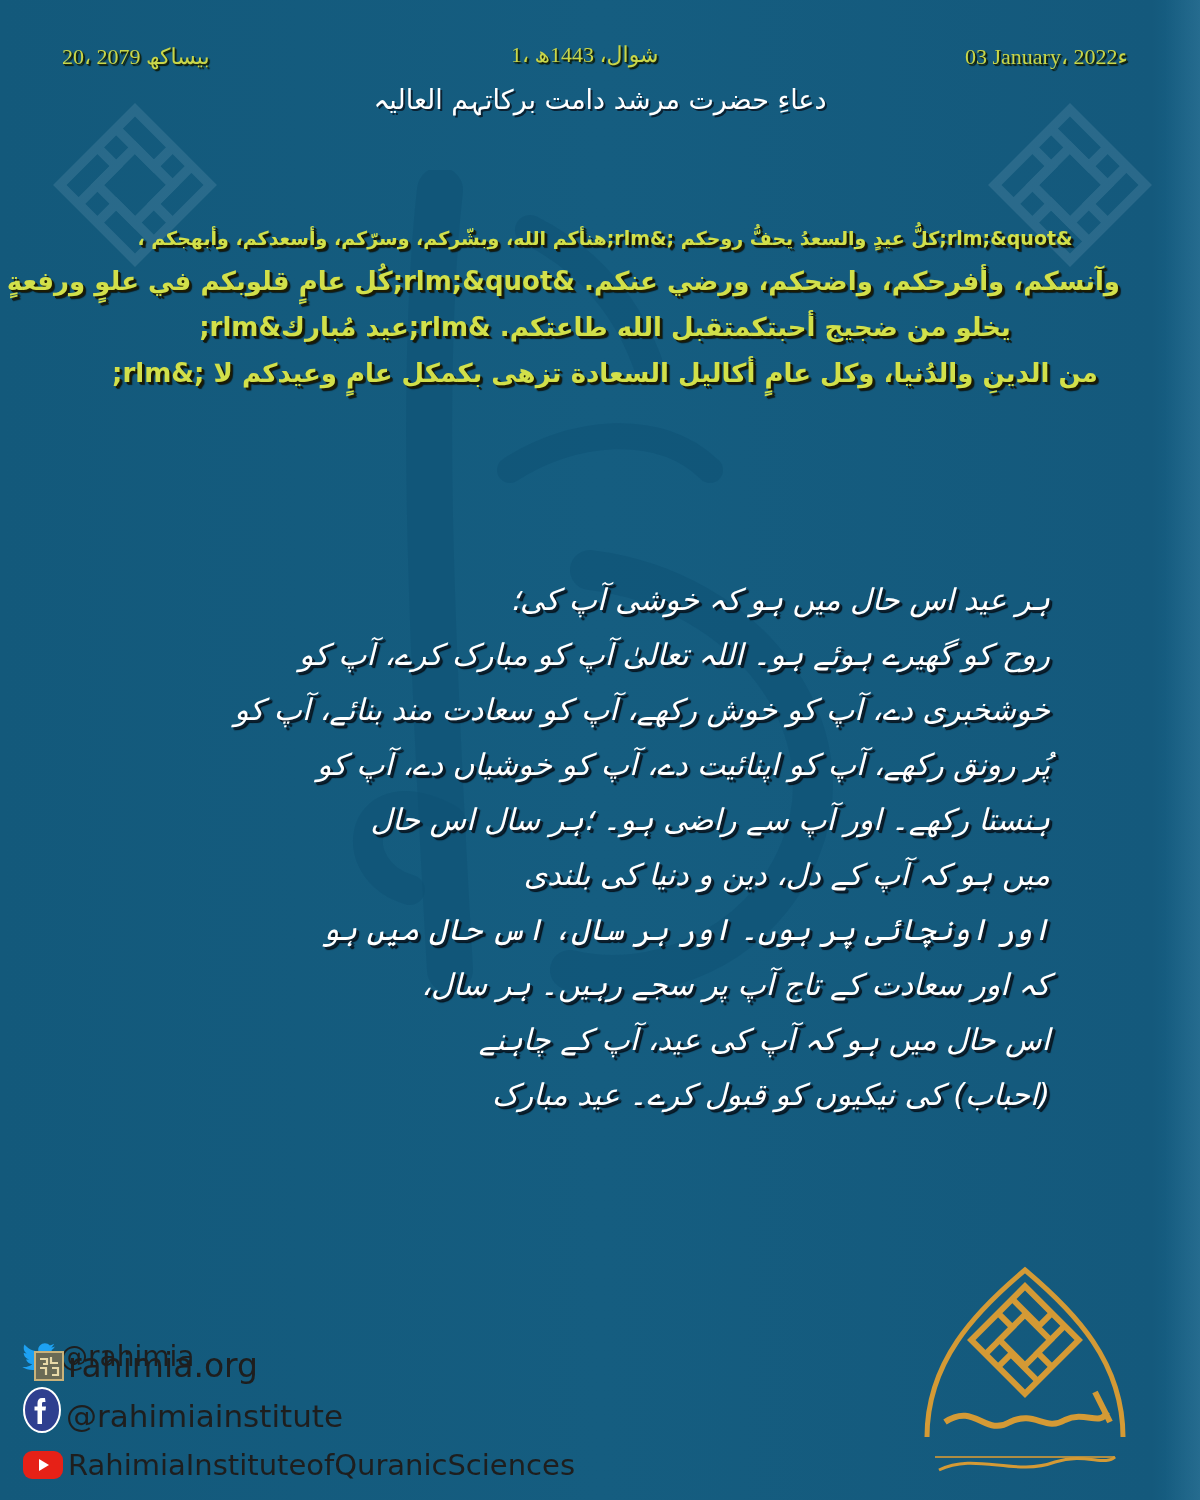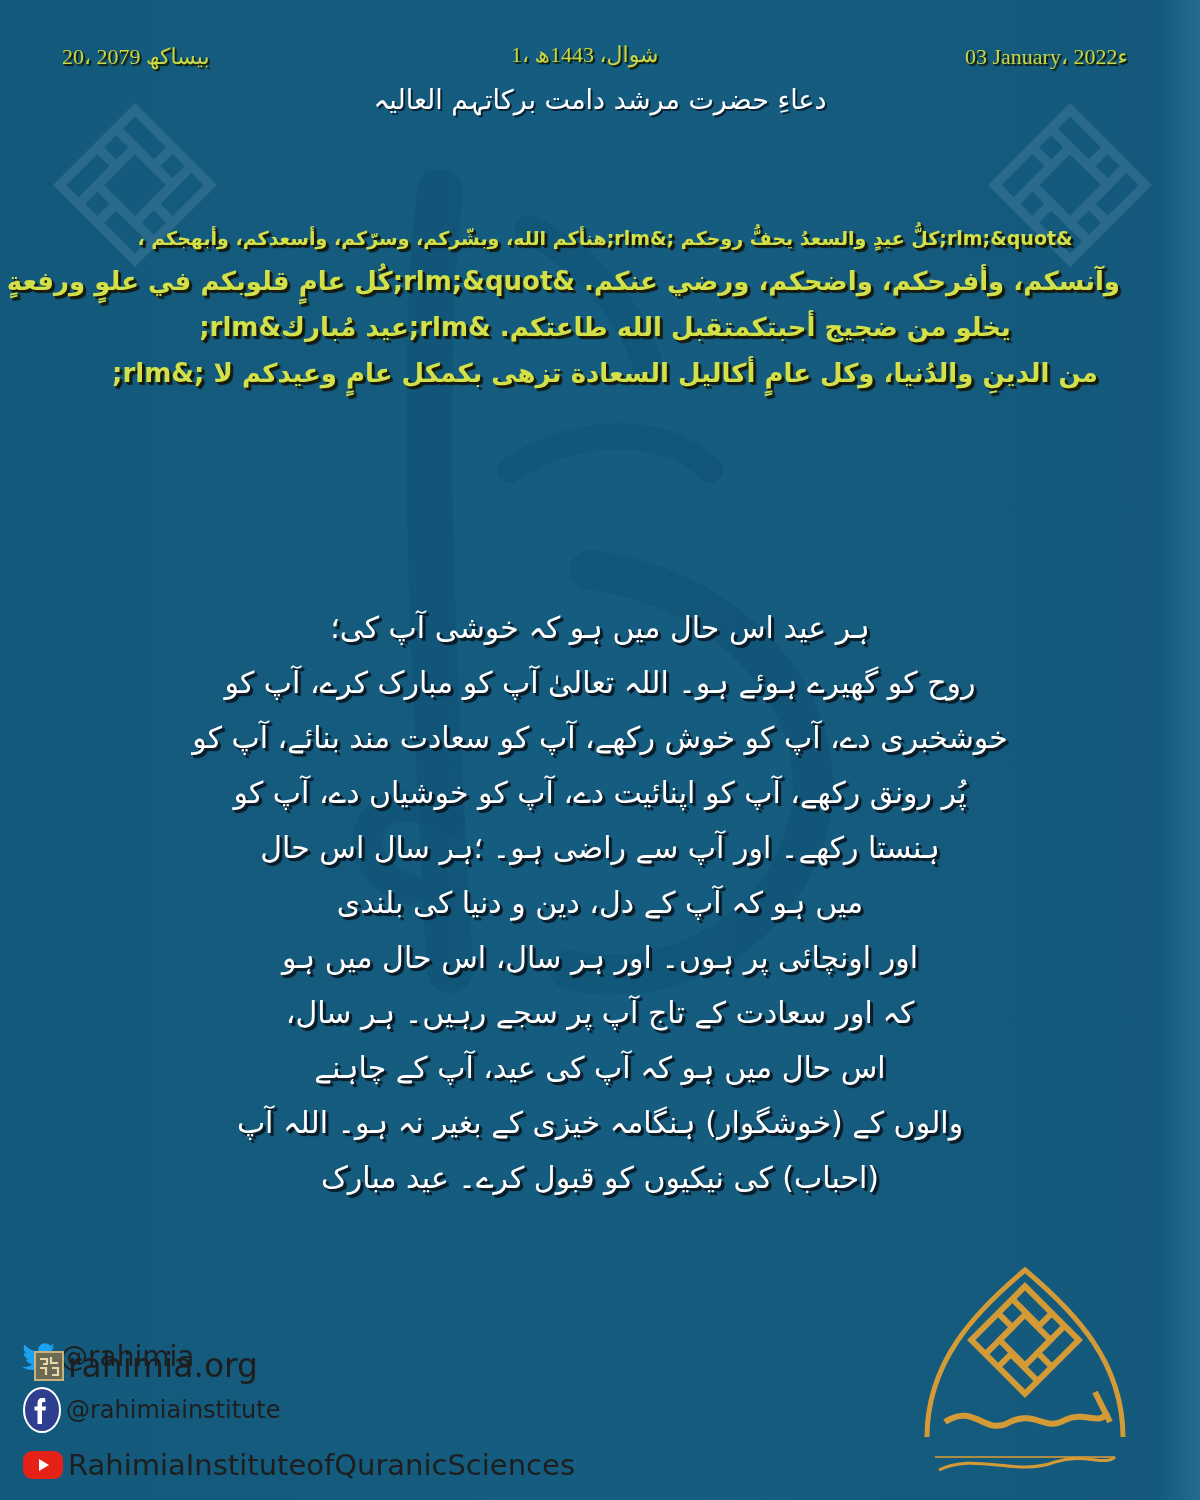--- a/index.html
+++ b/index.html
@@ -47,36 +47,37 @@
     direction: rtl; text-align: center;
     font-family: "DejaVu Sans", sans-serif;
     color: #d2e04a; font-weight: bold;
     text-shadow: 2px 2px 0 #1b1b05, 3px 3px 1px #0d1d20;
   }
   .arabic .line { display: block; white-space: nowrap; }
   .arabic .l0 { font-size: 19px; line-height: 40px; }
   .arabic .l1, .arabic .l2, .arabic .l3 { font-size: 26px; line-height: 46px; }
 
   .urdu {
-    position: absolute; left: 150px; width: 900px; top: 600px;
-    direction: rtl; text-align: center;
+    position: absolute; left: 150px; width: 900px; top: 572px;
+    direction: rtl; 
     font-family: "DejaVu Sans", sans-serif;
     color: #ffffff; font-size: 30px;
     text-shadow: 2px 2px 0 #0c1f2d, 3px 3px 1px #061520;
+    font-style: italic;
   }
   .urdu .line { display: block; white-space: nowrap; height: 55px; line-height: 55px; }
 
   .social {
     position: absolute; left: 22px; top: 1308px;
     font-family: "DejaVu Sans", sans-serif; color: #1e1e1e;
   }
   .social-row { display: flex; align-items: center; position: absolute; left: 0; white-space: nowrap; }
   .social-row.tw { top: 0; font-size: 28px; margin-top: 32px; }
   .social-row.web { top: 38px; font-size: 33px; margin-left: 12px; }
-  .social-row.fb { top: 78px; font-size: 24px; }
+  .social-row.fb { top: 78px; font-size: 31px; align-items: flex-end; }
   .social-row.yt { top: 140px; font-size: 29px; }
   .ico { display: inline-block; margin-right: 4px; flex: none; }
 
   .logo { position: absolute; left: 915px; top: 1262px; width: 220px; height: 230px; }
 </style>
 </head>
 <body>
 
 <div class="page"></div>
 <div class="right-edge"></div>
@@ -122,21 +123,20 @@
 <div class="urdu">
   <span class="line">ہر عید اس حال میں ہو کہ خوشی آپ کی؛</span>
   <span class="line">روح کو گھیرے ہوئے ہو۔ اللہ تعالیٰ آپ کو مبارک کرے، آپ کو</span>
   <span class="line">خوشخبری دے، آپ کو خوش رکھے، آپ کو سعادت مند بنائے، آپ کو</span>
   <span class="line">پُر رونق رکھے، آپ کو اپنائیت دے، آپ کو خوشیاں دے، آپ کو</span>
   <span class="line">ہنستا رکھے۔ اور آپ سے راضی ہو۔            ؛ہر سال اس حال</span>
   <span class="line">میں ہو کہ آپ کے دل، دین و دنیا کی بلندی</span>
   <span class="line">اور اونچائی پر ہوں۔ اور ہر سال، اس حال میں ہو</span>
   <span class="line">کہ اور سعادت کے تاج آپ پر سجے رہیں۔ ہر سال،</span>
   <span class="line">اس حال میں ہو کہ آپ کی عید، آپ کے چاہنے</span>
-  <span class="line">والوں کے (خوشگوار) ہنگامہ خیزی کے بغیر نہ ہو۔ اللہ آپ</span>
   <span class="line">(احباب) کی نیکیوں کو قبول کرے۔ عید مبارک</span>
 </div>
 
 <div class="social">
   <div class="social-row tw">
     <svg class="ico" width="34" height="28" viewBox="0 0 34 28">
       <path fill="#1da1f2" d="M33 3.5c-1.2.5-2.5.9-3.9 1 1.4-.8 2.5-2.2 3-3.7-1.3.8-2.8 1.3-4.3 1.7C26.6 1.1 24.8.3 22.9.3c-3.7 0-6.7 3-6.7 6.7 0 .5.1 1 .2 1.5C10.8 8.2 5.9 5.6 2.6 1.5 2 2.5 1.7 3.7 1.7 4.9c0 2.3 1.2 4.4 3 5.6-1.1 0-2.1-.3-3-.8v.1c0 3.3 2.3 6 5.4 6.6-.6.2-1.2.2-1.8.2-.4 0-.9 0-1.3-.1.9 2.7 3.3 4.6 6.3 4.7-2.3 1.8-5.2 2.9-8.4 2.9-.5 0-1.1 0-1.6-.1 3 1.9 6.5 3 10.3 3 12.4 0 19.1-10.3 19.1-19.1v-.9c1.3-.9 2.4-2.1 3.3-3.5z"></path>
     </svg>
     <span>@rahimia</span>
   </div>

